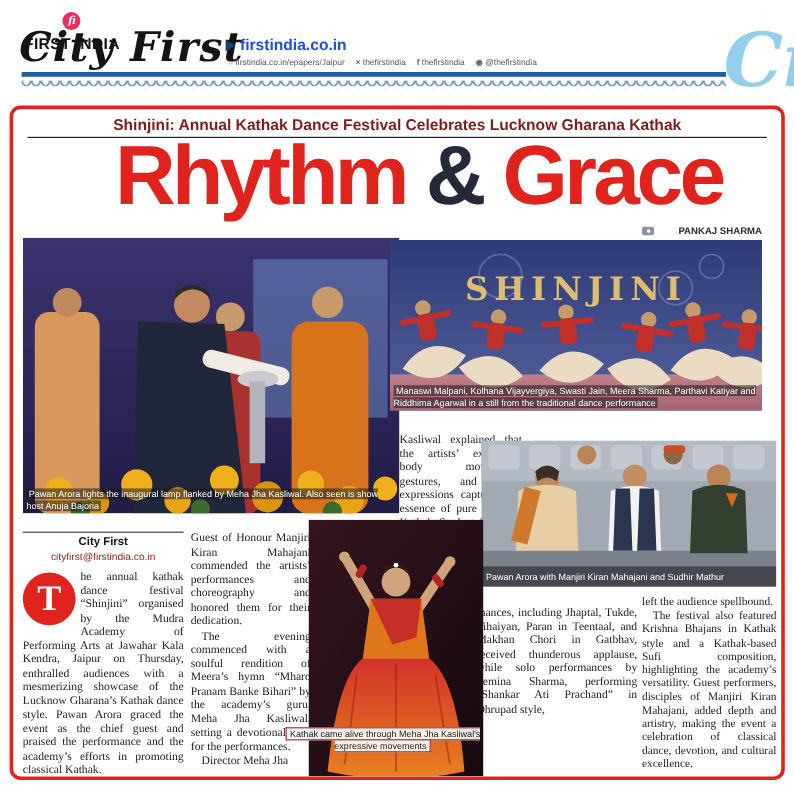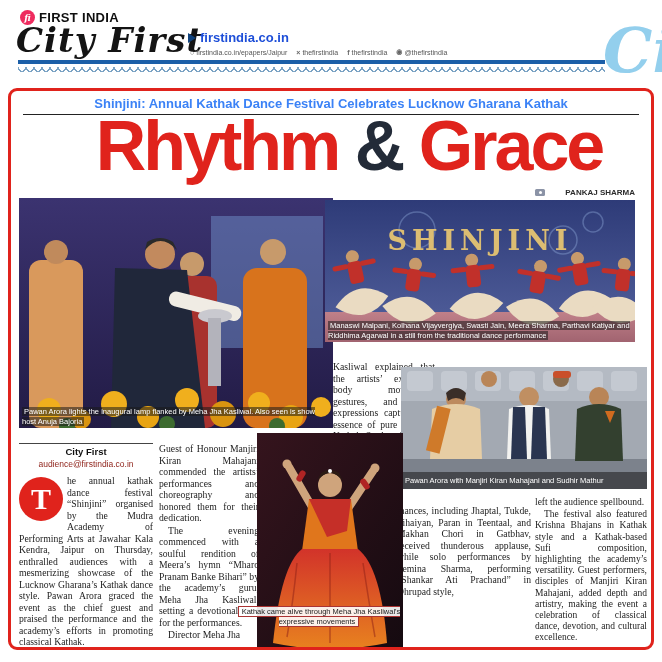--- a/index.html
+++ b/index.html
@@ -1,20 +1,20 @@
 <!DOCTYPE html>
 <html><head>
 <meta charset="utf-8">
 <style>
   * { margin:0; padding:0; box-sizing:border-box; }
   html,body { width:662px; height:662px; }
   body { position:relative; background:#ffffff; font-family:"Liberation Sans",sans-serif; overflow:hidden; }
 
   
-  .brand-row { position:absolute; left:20px; top:10px; display:flex; align-items:center; gap:4px; }
+  .brand-row { position:absolute; left:20px; top:10px; display:flex; align-items:center; gap:4px;flex-direction:column; }
   .brand-circle { width:15px; height:15px; border-radius:50%; background:#ee2b5e; color:#fff;
     font-family:"DejaVu Serif",serif; font-style:italic; font-weight:bold; font-size:9px;
     display:flex; align-items:center; justify-content:center; }
   .brand-name { font-size:13px; font-weight:800; letter-spacing:.3px; color:#0f0f0f; }
   .masthead { position:absolute; left:16px; top:20px; font-family:"DejaVu Serif",serif;
     font-style:italic; font-weight:bold; font-size:34px; color:#141414; letter-spacing:1px; }
   .site { position:absolute; left:188px; top:30px; display:flex; align-items:center; gap:4px; }
   .site-arrow { width:0; height:0; border-left:8px solid #10427c; border-top:5px solid transparent;
     border-bottom:5px solid transparent; }
   .site-text { color:#1d4ed8; font-weight:bold; font-size:13px; }
@@ -24,21 +24,21 @@
   .blue-rule { position:absolute; left:18px; top:60px; width:587px; height:4px; background:#1c5fa8; }
   .wave { position:absolute; left:18px; top:67px; width:587px; height:7px;
     background-image:radial-gradient(circle at 4px 1px, rgba(0,0,0,0) 2.6px, #7ba3c4 2.6px, #7ba3c4 3.9px, rgba(0,0,0,0) 4.2px);
     background-size:8px 7px; background-repeat:repeat-x; }
   .watermark { position:absolute; right:-14px; top:14px; font-family:"DejaVu Serif",serif;
     font-style:italic; font-weight:bold; font-size:62px; color:#93cfed; }
 
   
   .frame { position:absolute; left:8px; top:88px; width:646px; height:562px;
     border:3px solid #e0231c; border-radius:9px; background:#fff; overflow:hidden; }
-  .kicker { position:absolute; top:5px; left:0; right:0; text-align:center; color:#3b82f6;
+  .kicker { position:absolute; top:5px; left:0; right:0; text-align:center; color:#7f1d1d;
     font-weight:bold; font-size:13px; }
   .kicker-rule { position:absolute; top:23px; left:12px; right:12px; border-top:1.6px solid #222; }
   .headline { position:absolute; top:16px; left:0; right:0; text-align:center;
     font-size:70px; line-height:78px; font-weight:700; color:#e0231c; letter-spacing:-3px;margin-left:36px; }
   .headline .amp { color:#232b38; }
   .credit { position:absolute; top:97px; right:16px; display:flex; align-items:center; gap:20px;
     font-size:8px; font-weight:bold; color:#2c2c2c; }
   .camera-icon { width:10px; height:7px; background:#8b93a6; border-radius:1.5px; position:relative; }
   .camera-icon::after { content:""; position:absolute; left:3.5px; top:1.5px; width:3.5px; height:3.5px;
     border-radius:50%; background:#fff; }
@@ -244,21 +244,21 @@
         <path d="M-22 -18 Q0 -28 22 -18 L24 34 L-24 34 Z" fill="#33402f"></path>
         <path d="M6 -16 L16 -16 L11 -4 Z" fill="#d06b1f"></path>
       </g>
     </svg>
     <div class="band-caption">Pawan Arora with Manjiri Kiran Mahajani and Sudhir Mathur</div>
   </div>
 
   <div class="col col1">
     <div class="contact">
       <span class="contact-title">City First</span>
-      <span class="contact-email">audience@firstindia.co.in</span>
+      <span class="contact-email">cityfirst@firstindia.co.in</span>
     </div>
     <p>
       <span class="dropcap">T</span><span>he annual kathak dance festival “Shinjini” organised by the Mudra Academy of Performing Arts at Jawahar Kala Kendra, Jaipur on Thursday, enthralled audiences with a mesmerizing showcase of the Lucknow Gharana’s Kathak dance style. Pawan Arora graced the event as the chief guest and praised the performance and the academy’s efforts in promoting classical Kathak.</span>
     </p>
   </div>
 
   <div class="col col2">
     <p>Guest of Honour Manjiri Kiran Mahajani commended the artists’ performances and choreography and honored them for their dedication.</p>
     <p class="indent">The evening commenced with a soulful rendition of Meera’s hymn “Mharo Pranam Banke Bihari” by the academy’s guru, Meha Jha Kasliwal, setting a devotional tone for the performances.</p>
     <p class="indent">Director Meha Jha</p>

